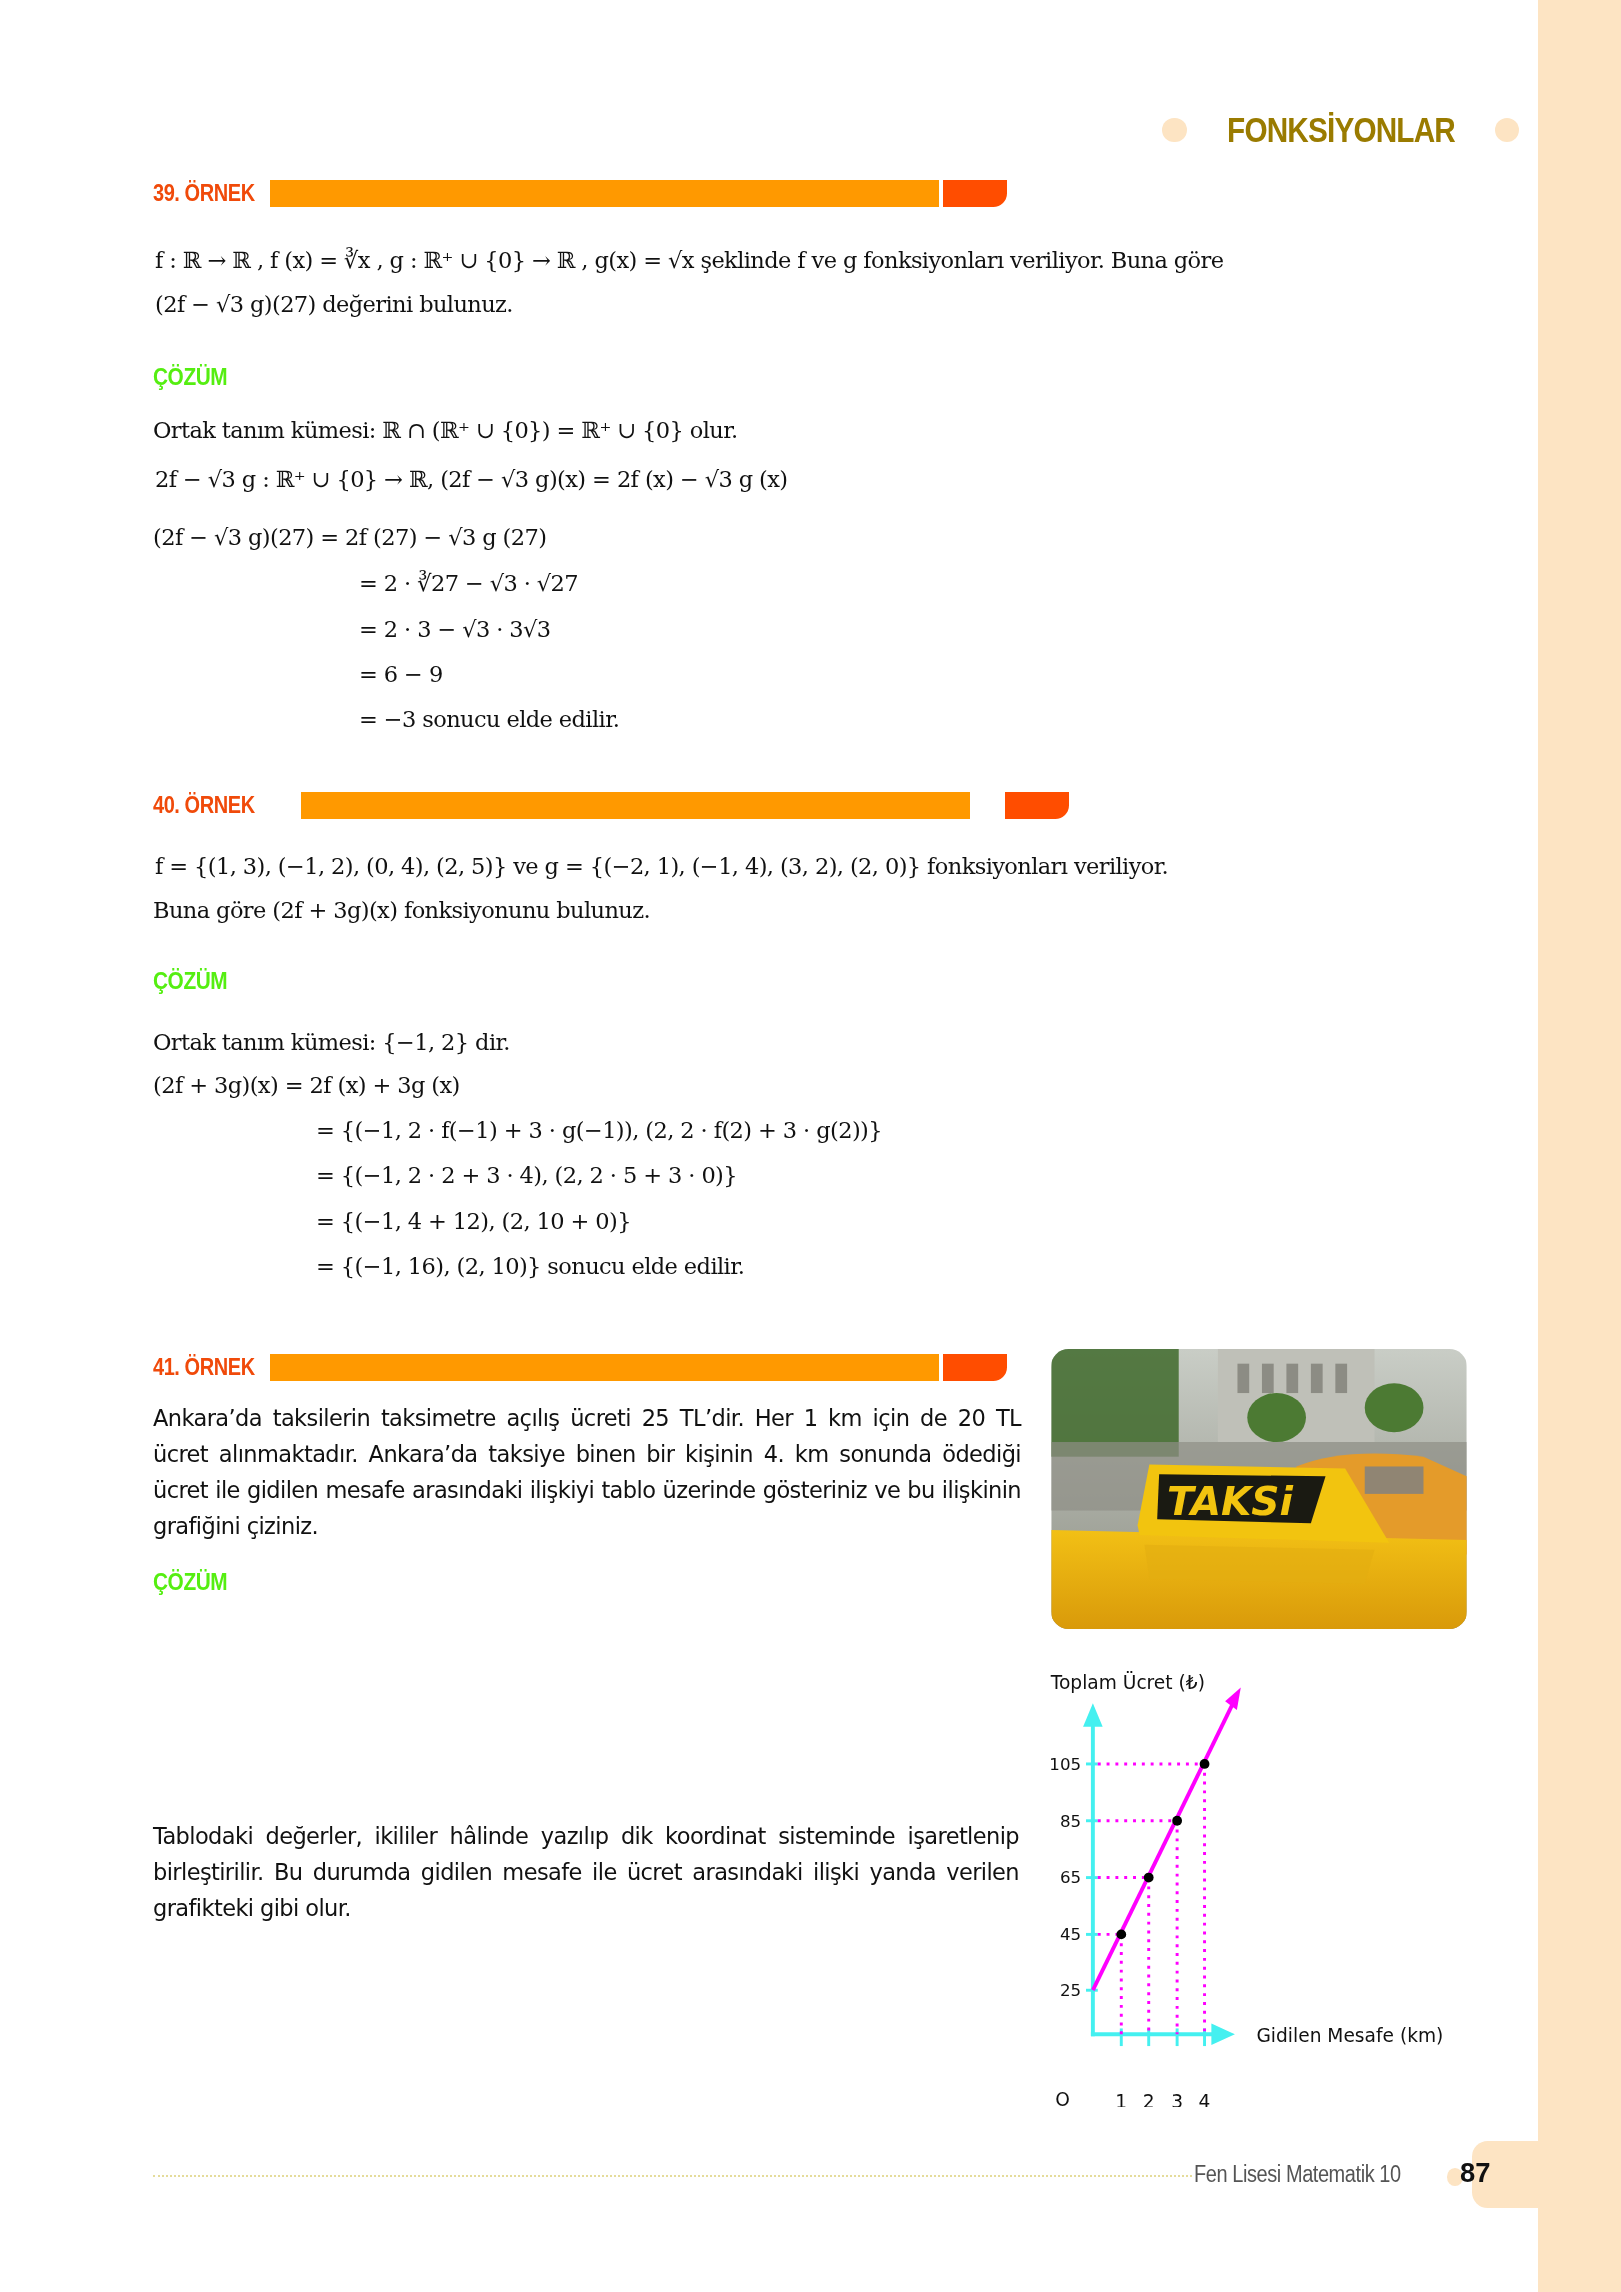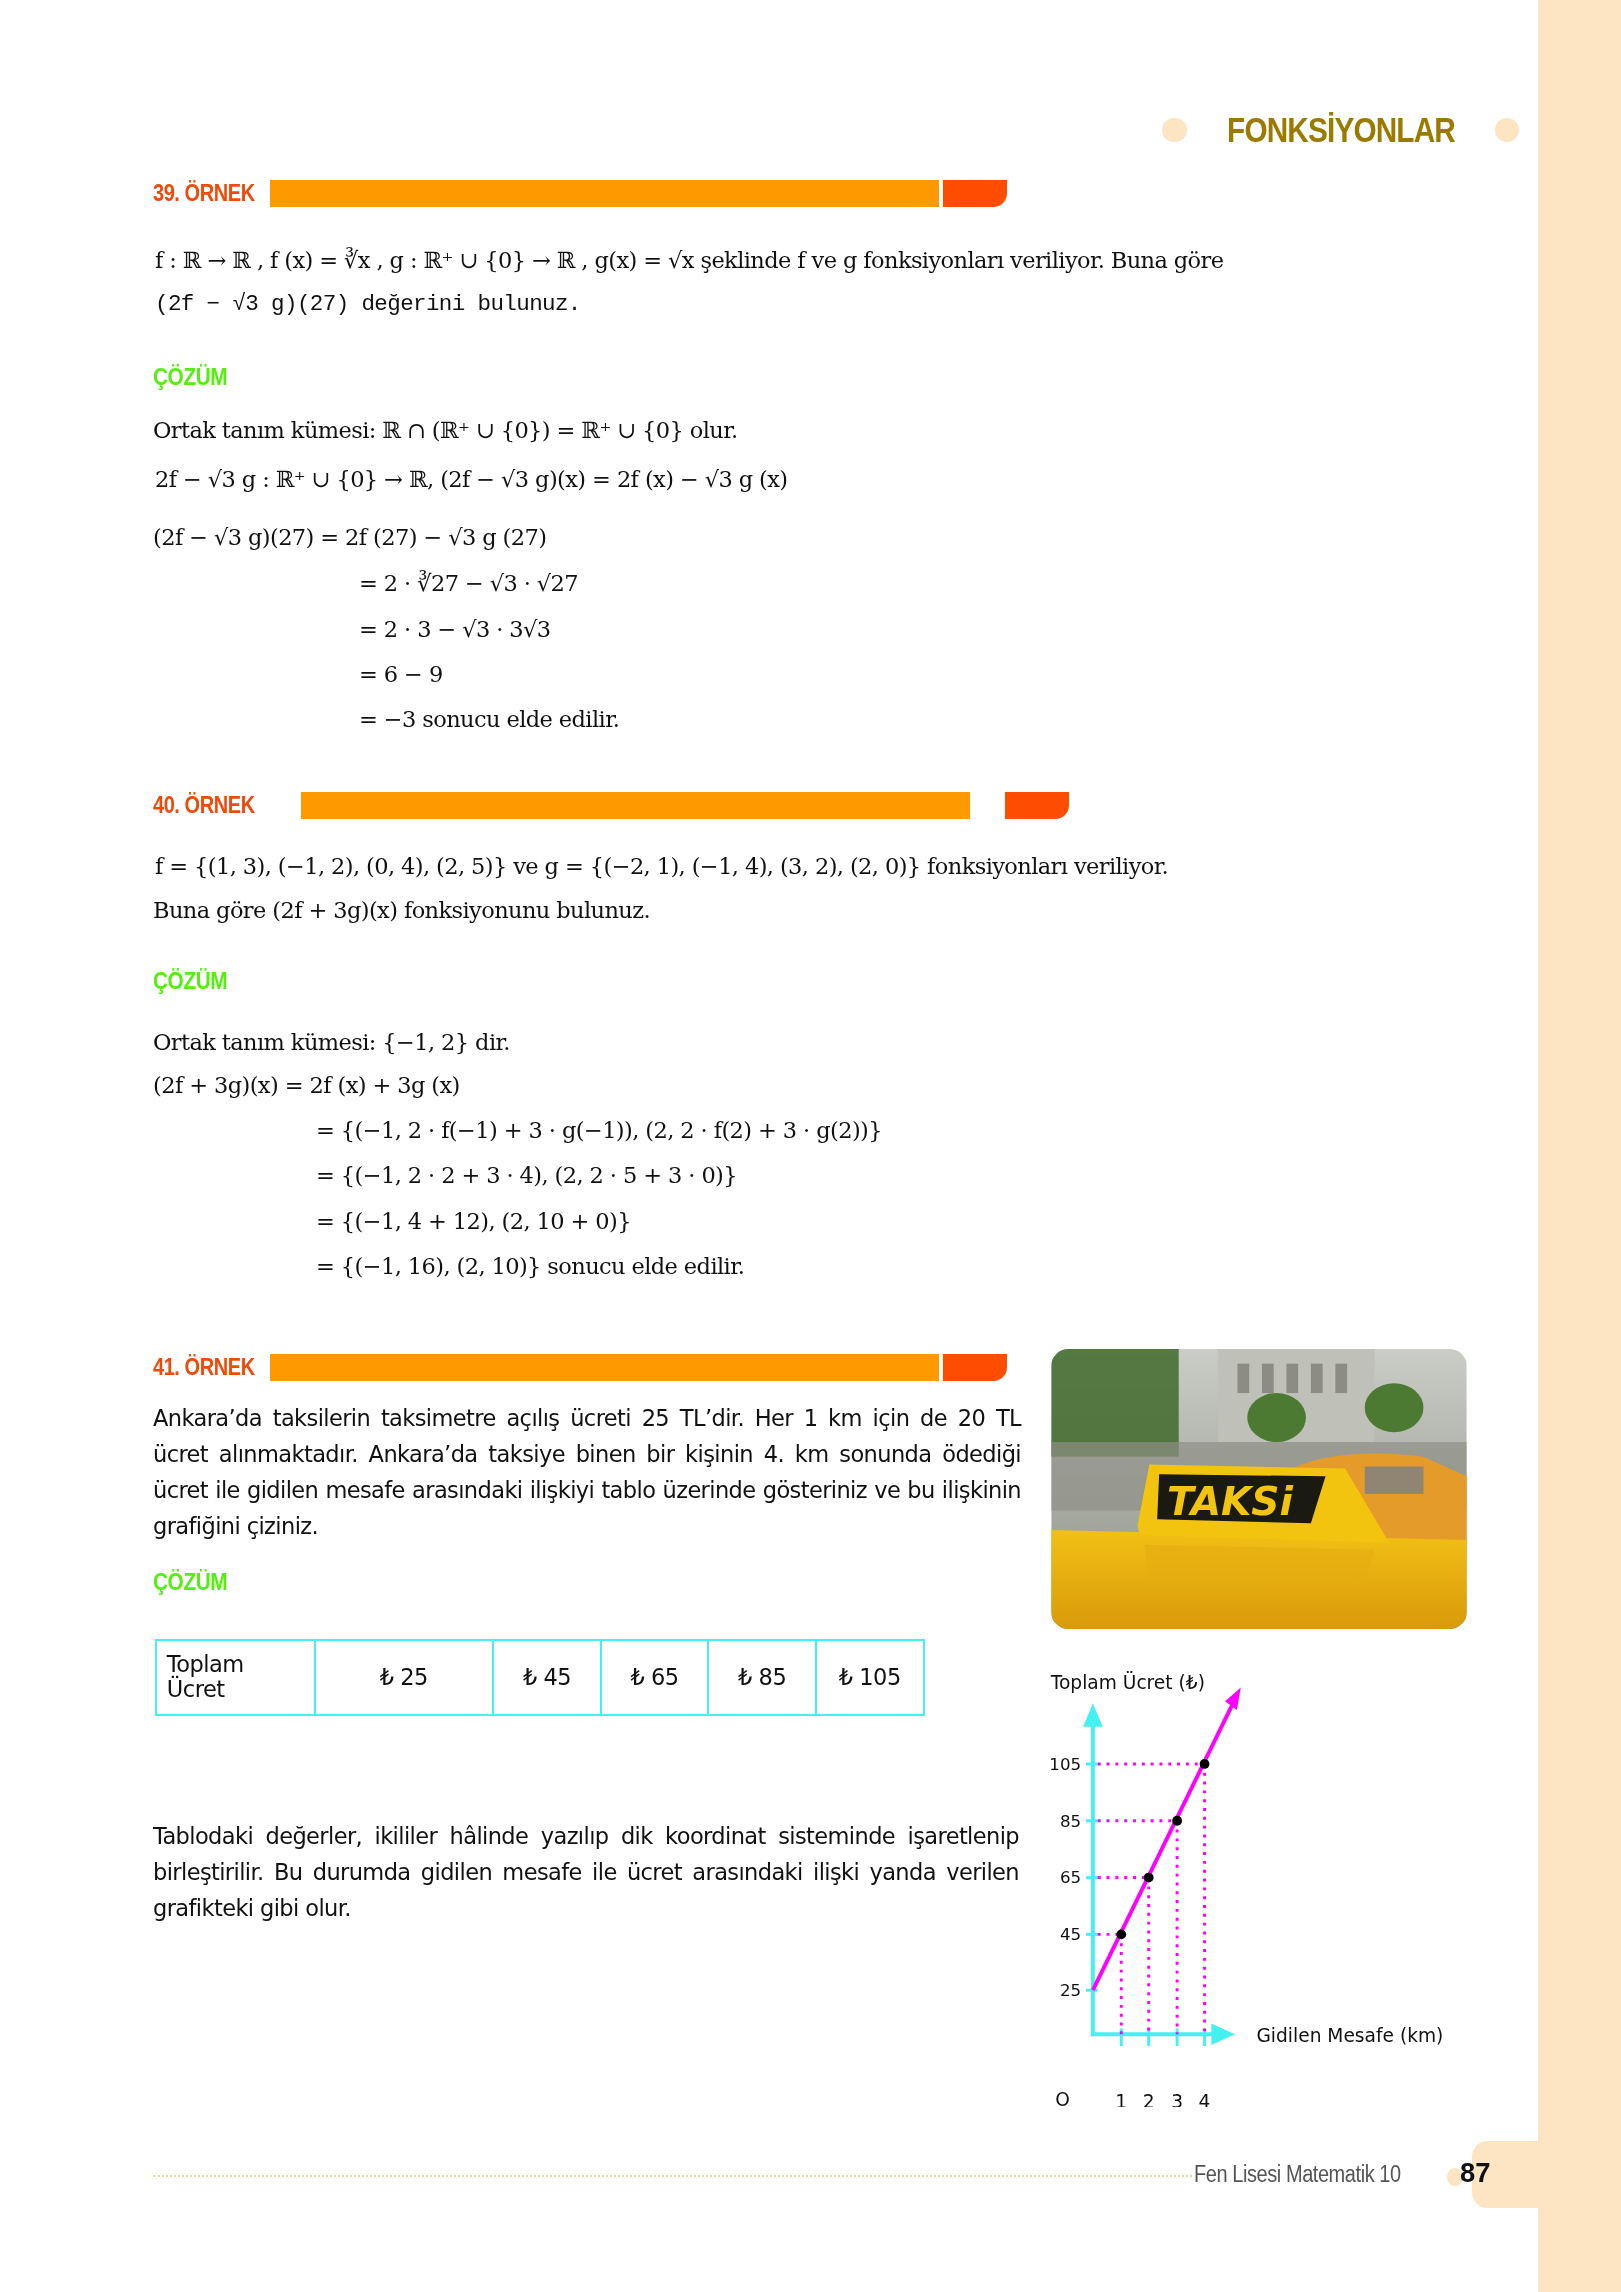--- a/index.html
+++ b/index.html
@@ -47,21 +47,21 @@
   <span class="title">FONKSİYONLAR</span>
   <span class="dot"></span>
 </div>
 
 <div class="example-header" style="top:179px;">
   <span class="label">39. ÖRNEK</span>
   <span class="bar"></span>
   <span class="bar-end"></span>
 </div>
 <div class="txt math" style="left:155px; top:247px;">f : ℝ → ℝ , f (x) = ∛x , g : ℝ⁺ ∪ {0} → ℝ , g(x) = √x  şeklinde f  ve g fonksiyonları veriliyor. Buna göre</div>
-<div class="txt math" style="left:155px; top:291px;font-family:Liberation Mono, monospace;">(2f − √3 g)(27)  değerini bulunuz.</div>
+<div class="txt math" style="left:155px; top:291px;">(2f − √3 g)(27)  değerini bulunuz.</div>
 
 <div class="solution" style="top:363px;">ÇÖZÜM</div>
 <div class="txt math" style="left:153px; top:417px;">Ortak tanım kümesi:  ℝ ∩ (ℝ⁺ ∪ {0}) = ℝ⁺ ∪ {0}  olur.</div>
 <div class="txt math" style="left:155px; top:466px;">2f − √3 g : ℝ⁺ ∪ {0} → ℝ, (2f − √3 g)(x) = 2f (x) − √3 g (x)</div>
 <div class="txt math" style="left:153px; top:524px;">(2f − √3 g)(27) = 2f (27) − √3 g (27)</div>
 <div class="txt math" style="left:359px; top:570px;">= 2 · ∛27 − √3 · √27</div>
 <div class="txt math" style="left:359px; top:616px;">= 2 · 3 − √3 · 3√3</div>
 <div class="txt math" style="left:359px; top:661px;">= 6 − 9</div>
 <div class="txt math" style="left:359px; top:706px;">= −3  sonucu elde edilir.</div>
 
@@ -117,28 +117,20 @@
     <path d="M0 185 L424 195 L424 286 L0 286 Z" fill="url(#roof)"></path>
     <path d="M88 180 L100 118 L300 122 L345 198 L90 190 Z" fill="#f2c40f"></path>
     <path d="M110 128 L280 130 L265 178 L108 174 Z" fill="#1a1a12"></path>
     <text x="118" y="170" font-family="DejaVu Sans, sans-serif" font-weight="bold" font-style="italic" font-size="40" fill="#f2c40f">TAKSi</text>
     <path d="M95 200 L330 205 L320 240 L100 235 Z" fill="#e3ad10" opacity="0.6"></path>
   </svg>
 </div>
 
 <table class="fare">
   <tbody>
-  <tr>
-    <td class="hdr">Toplam Ücret</td>
-    <td class="c0 val">₺ 25</td>
-    <td class="c val">₺ 45</td>
-    <td class="c val">₺ 65</td>
-    <td class="c val">₺ 85</td>
-    <td class="c val">₺ 105</td>
-  </tr>
 </tbody>
   </table>
 
 <div class="para" style="top:1818px; width:866px;">Tablodaki değerler, ikililer hâlinde yazılıp dik koordinat sisteminde işaretlenip birleştirilir. Bu durumda gidilen mesafe ile ücret arasındaki ilişki yanda verilen grafikteki gibi olur.</div>
 
 <div class="graph">
   <svg width="431" height="451" viewBox="0 0 440 460" xmlns="http://www.w3.org/2000/svg" font-family="DejaVu Sans, sans-serif">
 
     <text x="12" y="33" font-size="19" fill="#111">Toplam Ücret (₺)</text>
 

